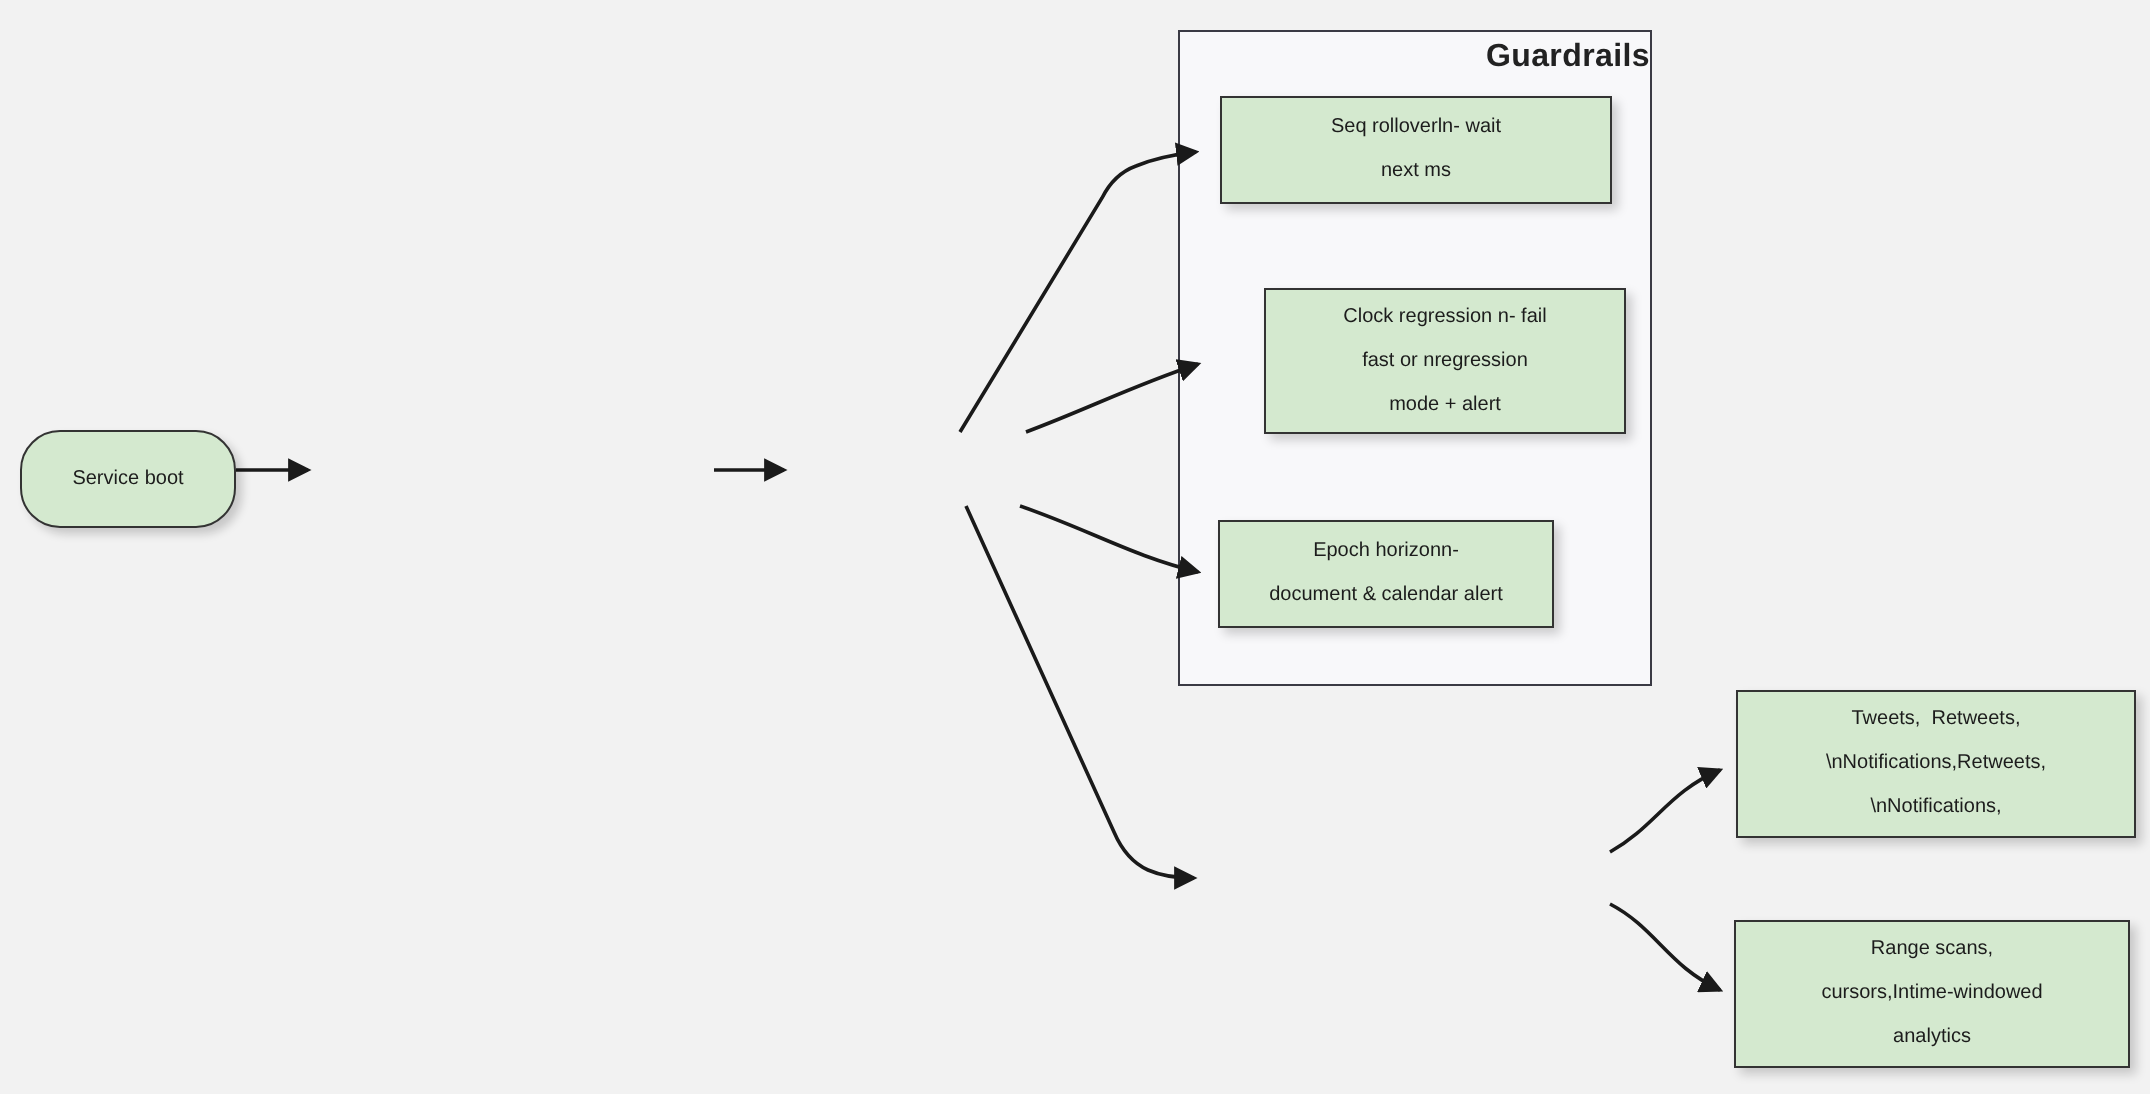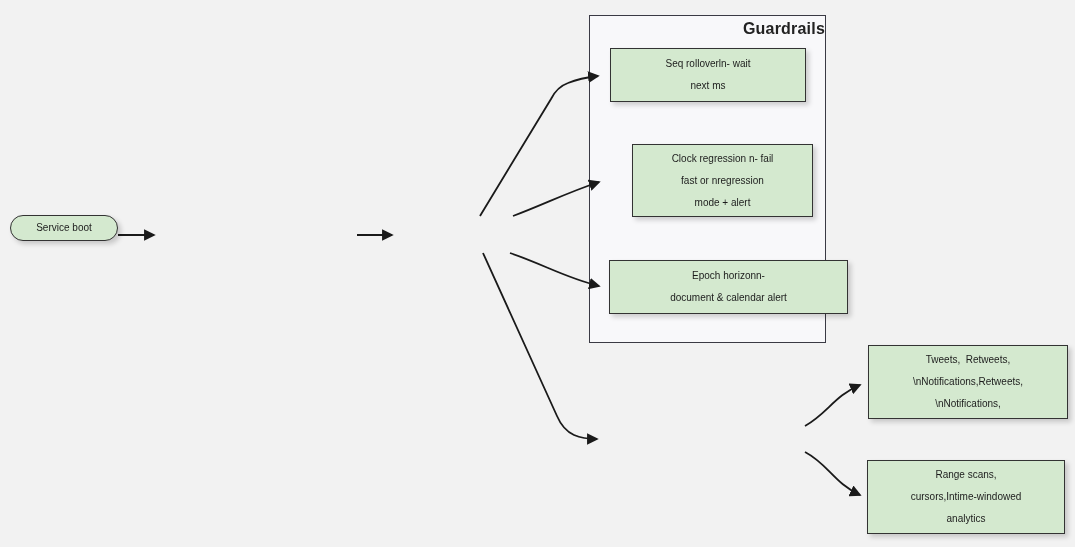--- a/index.html
+++ b/index.html
@@ -54,26 +54,26 @@
     box-sizing: border-box;
     background: #d4e9cf;
     border: 1.4px solid #333;
     color: #1c1c1c;
     font-size: 10px;
     line-height: 22px;
     box-shadow: 3px 3px 5px rgba(0,0,0,0.18);
     z-index: 3;
   }
   .node.stadium { border-radius: 20px; }
-  #node-service-boot  { left: 10px;  top: 215px; width: 108px; height: 26px; }
+  #node-service-boot  { left: 10px;  top: 215px; width: 108px; height: 49px; }
   #node-lease         { left: 162px; top: 208px; width: 195px; height: 54px; }
   #node-generator     { left: 399px; top: 216px; width: 169px; height: 37px; }
   #node-seq-rollover  { left: 610px; top: 48px;  width: 196px; height: 54px; }
   #node-clock-regression { left: 632px; top: 144px; width: 181px; height: 73px; }
-  #node-epoch-horizon { left: 609px; top: 260px; width: 239px; height: 54px; }
+  #node-epoch-horizon { left: 609px; top: 260px; width: 168px; height: 54px; }
   #node-64bit-ids     { left: 608px; top: 413px; width: 197px; height: 52px; }
   #node-tweets        { left: 868px; top: 345px; width: 200px; height: 74px; }
   #node-range-scans   { left: 867px; top: 460px; width: 198px; height: 74px; }
 </style>
 </head>
 <body>
 
 <div id="canvas">
 
   <div id="subgraph">

